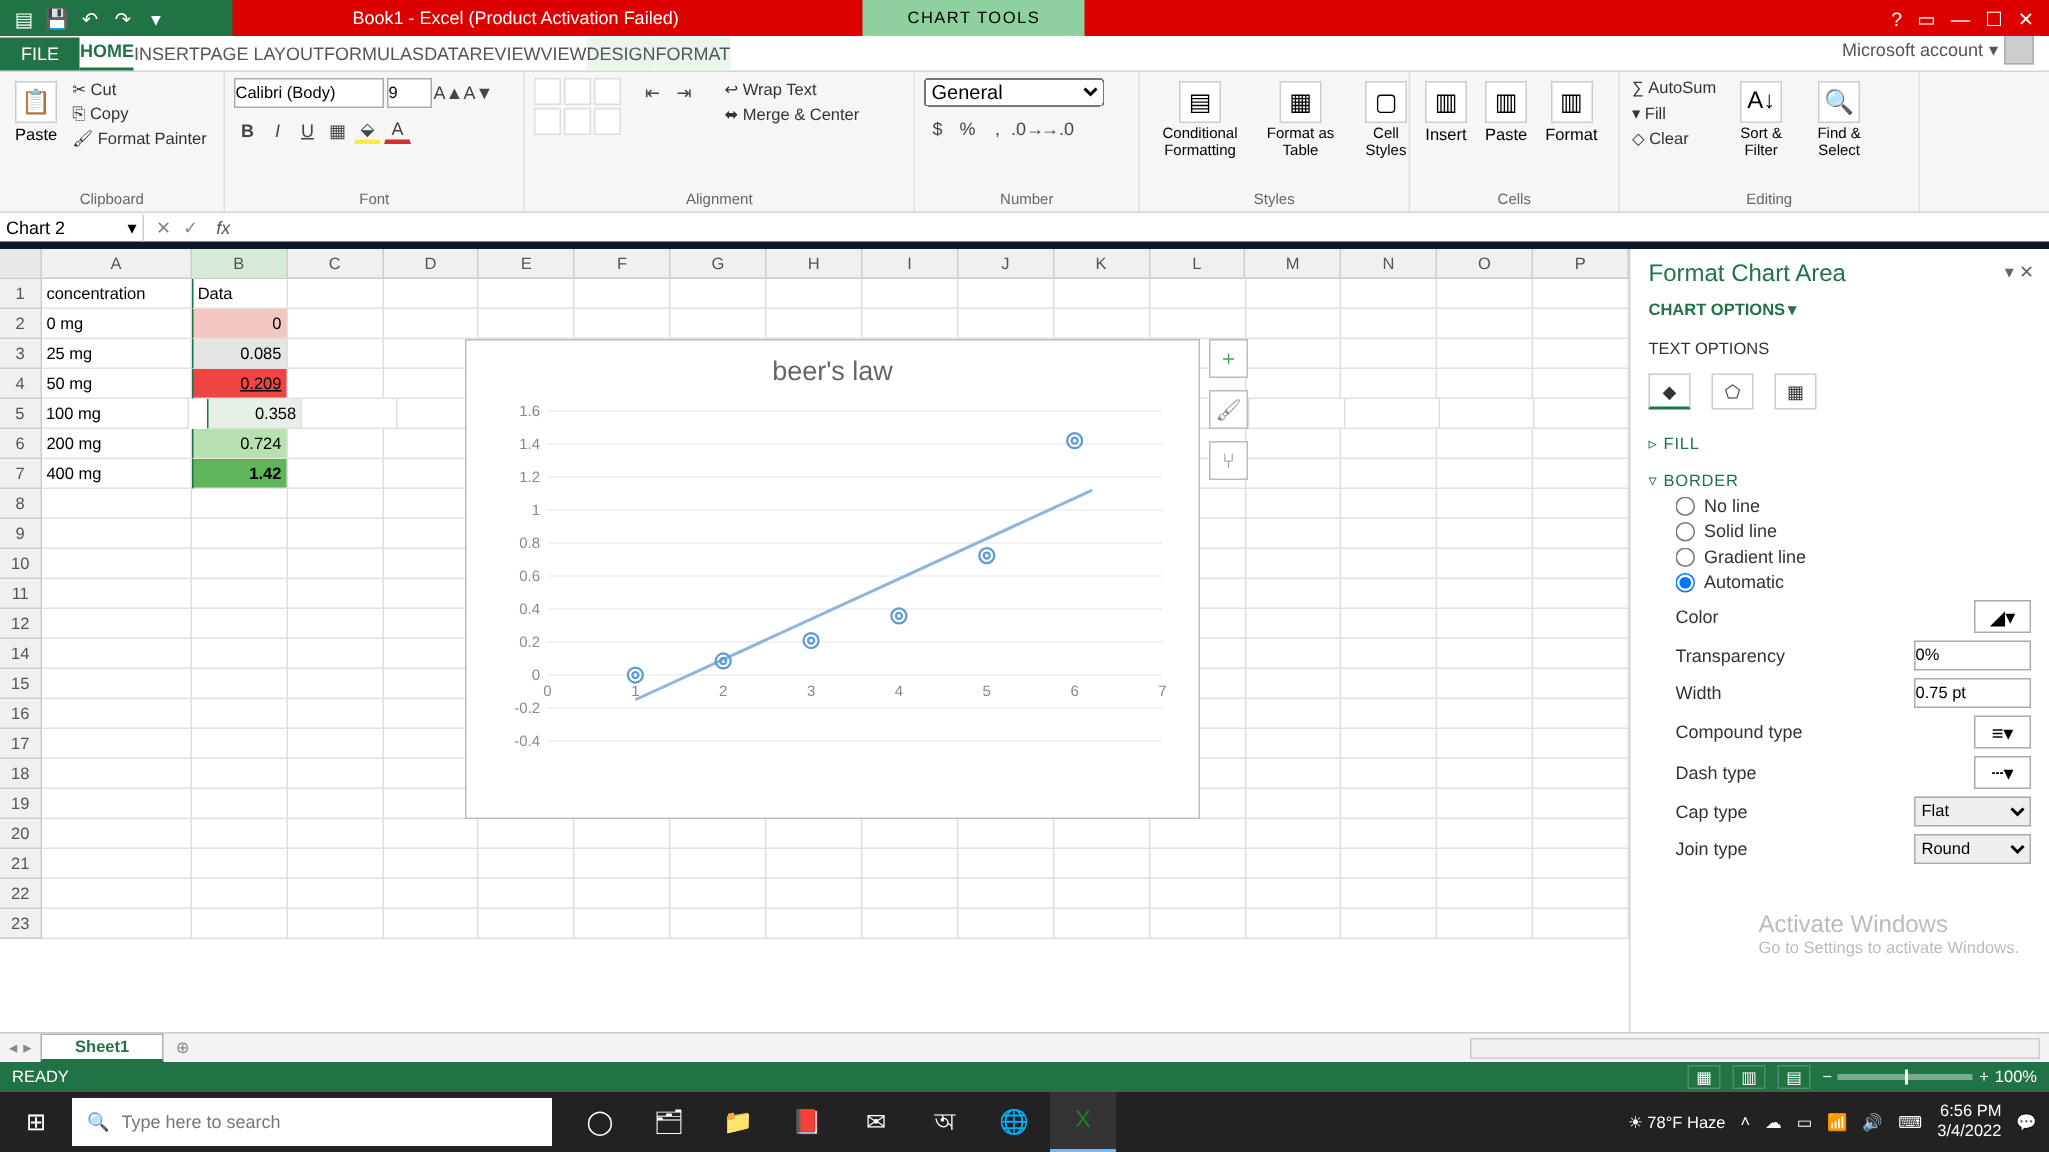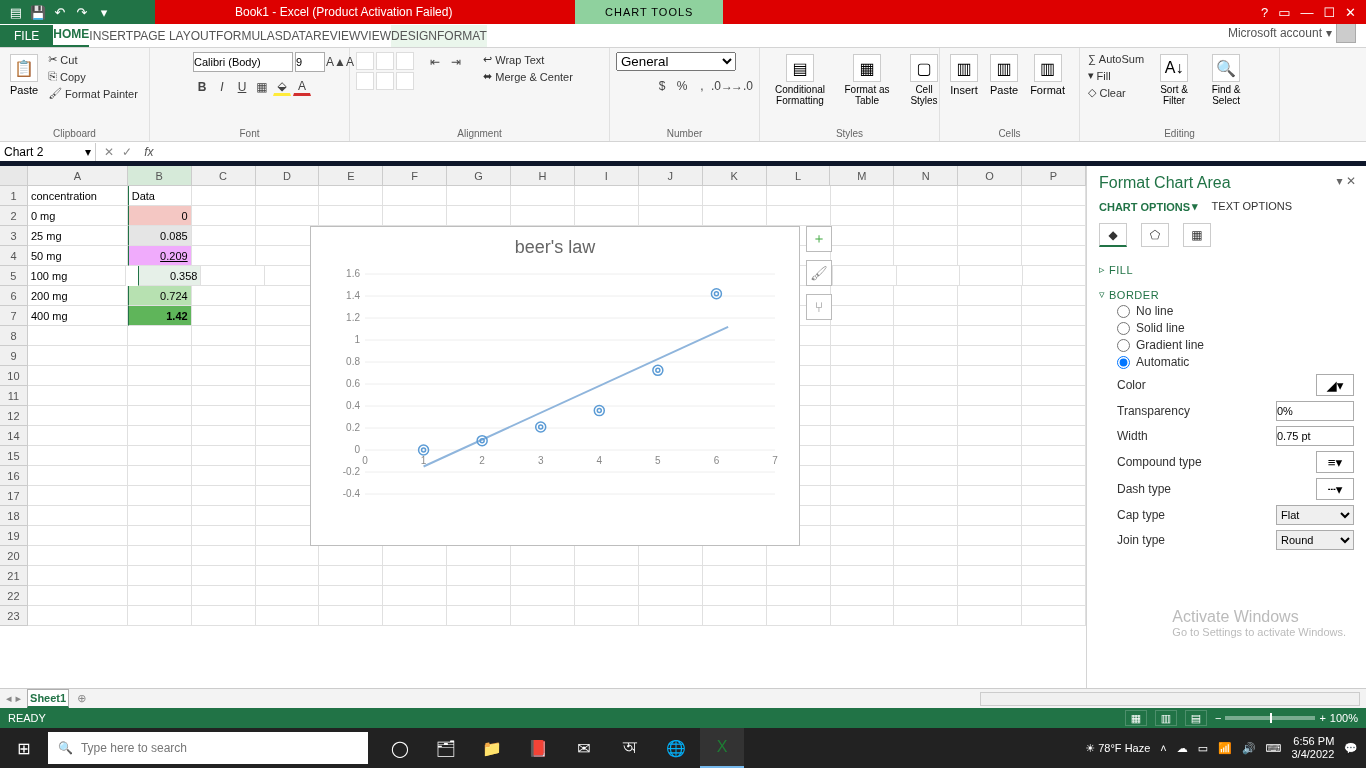--- a/index.html
+++ b/index.html
@@ -26,21 +26,21 @@
 
 
 .ribbon { height: 94px; background: #f6f6f6; border-bottom: 1px solid #d4d4d4; display: flex; font-size: 11px; }
 .rgroup { border-right: 1px solid #e0e0e0; padding: 4px 6px 2px 6px; display: flex; flex-direction: column; justify-content: space-between; }
 .rgroup .label { text-align: center; color: #666; font-size: 10px; padding-top: 2px;}
 .rgroup .body { flex:1; display:flex; align-items:flex-start; gap:4px;}
 .btn-lg { display:flex; flex-direction:column; align-items:center; gap:2px; padding:2px 4px; font-size:11px;}
 .btn-lg .ic { width:28px; height:28px; border:1px solid #ccc; background:#fff; display:flex; align-items:center; justify-content:center; font-size:16px;}
 .vstack { display:flex; flex-direction:column; gap:2px; font-size:11px; color:#333;}
 .vstack div { display:flex; align-items:center; gap:3px; padding:1px 2px;}
-.font-row { display:flex; align-items:center; gap:2px;margin-left:37px; }
+.font-row { display:flex; align-items:center; gap:2px; }
 .font-row select, .font-row input { height:20px; font-size:11px; border:1px solid #ababab;}
 .font-row .fname { width:100px; }
 .font-row .fsize { width:30px; }
 .icon-sm { width:18px; height:18px; display:inline-flex; align-items:center; justify-content:center; border:1px solid transparent; font-size:12px; color:#444;}
 .align-grid { display:grid; grid-template-columns:repeat(3,18px); grid-template-rows:repeat(2,18px); gap:2px;}
 .align-grid div { border:1px solid #ddd; background:#fff;}
 
 
 .fxbar { height: 24px; border-bottom: 5px solid #0f172a; display: flex; align-items: center; }
 .fxbar .namebox { width: 96px; border-right: 1px solid #ccc; padding: 2px 4px; font-size: 12px; display:flex; align-items:center; justify-content:space-between;}
@@ -58,59 +58,59 @@
 .row { display:flex; height:20px; }
 .row .rh { width:28px; background:#f0f0f0; border-right:1px solid #ccc; border-bottom:1px solid #ccc; text-align:center; font-size:11px; color:#555; line-height:20px;}
 .row .cell { width:64px; border-right:1px solid #e0e0e0; border-bottom:1px solid #e0e0e0; font-size:11px; padding:2px 3px; line-height:16px; white-space:nowrap; overflow:hidden;}
 .row .cell.r { text-align:right; }
 .colA { width:100px !important; }
 .ch.colA { width:100px !important; }
 
 
 .d0 { background:#f4c7c3; }
 .d1 { background:#e5e5e5; }
-.d2 { background:#f0abfc;text-decoration:underline; }
+.d2 { background:#ef4444;text-decoration:underline; }
 .d3 { background:#e6f0e8;margin-left:12px; }
 .d4 { background:#b7e1b1; }
 .d5 { background:#5fb55a; color:#000; font-weight:bold;}
 
 
 .selB { border-left:1px solid #217346; border-right:1px solid #217346;}
 .selBhdr { background:#d6ead9 !important; }
 
 
 .chart { position:absolute; left:310px; top:60px; width:490px; height:320px; background:#fff; border:1px solid #bdbdbd; }
 .chart .title { text-align:center; font-size:18px; color:#666; padding:10px 0 6px 0;}
 .chart svg { display:block; margin:0 auto;}
 .chart-side { position:absolute; left:806px; top:60px; display:flex; flex-direction:column; gap:8px;}
 .chart-side div { width:26px; height:26px; border:1px solid #bbb; background:#fff; display:flex; align-items:center; justify-content:center; font-size:14px; color:#3a3;}
 
 
 .fpane { width:280px; border-left:1px solid #d4d4d4; padding:8px 12px; font-size:12px; color:#333; display:flex; flex-direction:column; position:relative;}
 .fpane h2 { color:#217346; font-size:16px; font-weight:400; margin-bottom:8px;}
 .fpane .close { position:absolute; right:10px; top:8px; color:#666; font-size:12px;}
-.fpane .opts { display:flex; gap:14px; font-size:11px; margin-bottom:10px;}
+.fpane .opts { display:flex; gap:14px; font-size:11px; margin-bottom:10px;flex-direction:column;}
 .fpane .opts .o1 { color:#217346; font-weight:600; display:flex; align-items:center; gap:2px;}
 .fpane .icons3 { display:flex; gap:14px; margin-bottom:10px;}
 .fpane .icons3 span { width:28px; height:24px; border:1px solid #ccc; display:flex; align-items:center; justify-content:center;}
 .fpane .icons3 span.active { border-bottom:2px solid #217346;}
 .fpane .section { margin:6px 0;}
 .fpane .sect-h { color:#217346; font-size:11px; letter-spacing:.5px; display:flex; align-items:center; gap:4px;}
 .fpane .radio { display:flex; align-items:center; gap:6px; margin:3px 0 3px 18px; font-size:12px;}
 .fpane .prop { display:flex; align-items:center; justify-content:space-between; margin:5px 0 5px 18px;}
 .fpane .prop input, .fpane .prop select { width:78px; font-size:11px; height:20px; border:1px solid #ababab;}
 .fpane .colorbtn { width:38px; height:22px; border:1px solid #ababab; background:#fff;}
 
 .watermark { position:absolute; right:20px; bottom:50px; color:#bbb; font-size:16px; pointer-events:none;}
 .watermark small { display:block; font-size:11px; }
 
 
 .sheettabs { height:20px; border-top:1px solid #ccc; display:flex; align-items:center; font-size:11px; background:#f3f3f3;}
 .sheettabs .nav { display:flex; gap:4px; padding:0 6px; color:#888;}
-.sheettabs .st { padding:2px 2px; background:#fff; border:1px solid #aeaeae; border-bottom:2px solid #217346; color:#217346; font-weight:600;}
+.sheettabs .st { padding:2px 22px; background:#fff; border:1px solid #aeaeae; border-bottom:2px solid #217346; color:#217346; font-weight:600;}
 .sheettabs .plus { padding:0 8px; color:#888;}
 .sheettabs .hscroll { flex:1; display:flex; justify-content:flex-end; padding-right:6px;}
 .sheettabs .hscroll .track { width:380px; height:14px; border:1px solid #ccc; background:#f0f0f0;}
 
 
 .statusbar { height:20px; background:#217346; color:#fff; display:flex; align-items:center; font-size:11px; padding:0 8px;}
 .statusbar .right { margin-left:auto; display:flex; align-items:center; gap:8px;}
 .statusbar .viewbtn { width:22px; height:16px; border:1px solid #fff3; display:flex; align-items:center; justify-content:center;}
 .statusbar .zoom { display:flex; align-items:center; gap:4px;}
 .statusbar .ztrack { width:90px; height:4px; background:#fff6; position:relative;}

